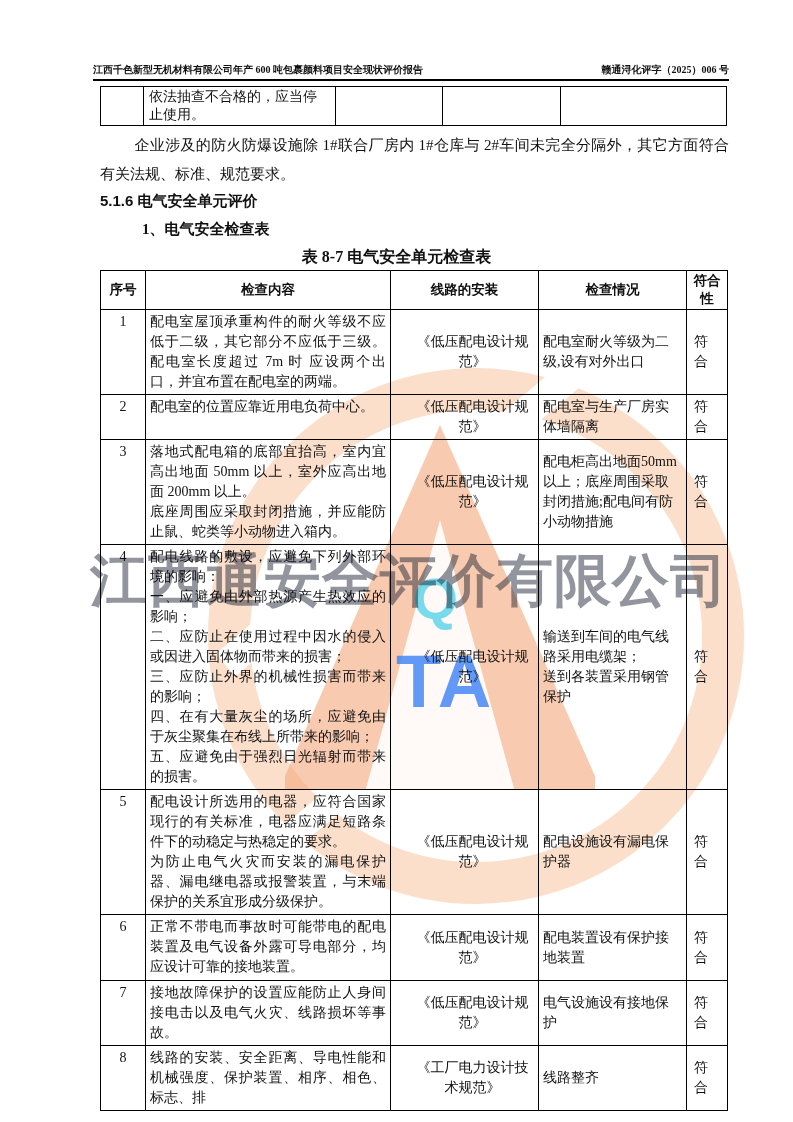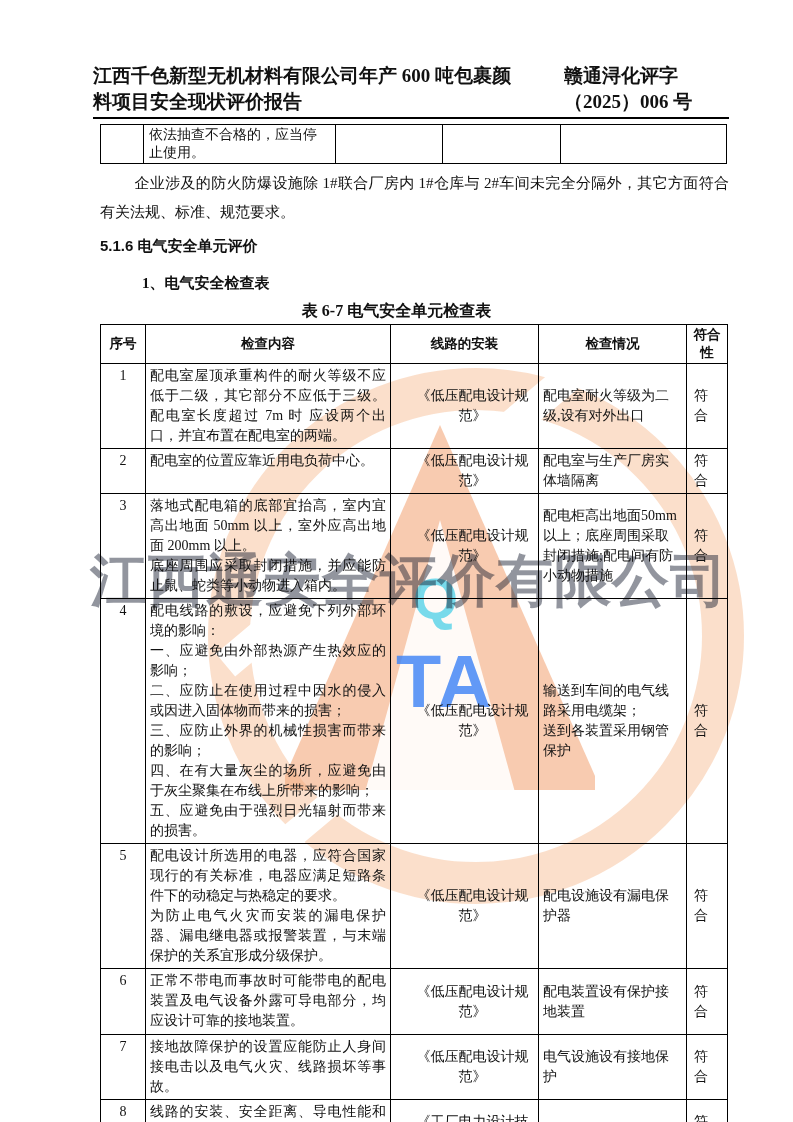--- a/index.html
+++ b/index.html
@@ -19,29 +19,29 @@
   .wm-q{position:absolute;left:413px;top:570px;font-family:"Liberation Sans",sans-serif;
         font-weight:bold;font-size:58px;color:#57d3e9;opacity:.8;line-height:1;}
   .wm-ta{position:absolute;left:396px;top:645px;font-family:"Liberation Sans",sans-serif;
          font-weight:bold;font-size:74px;color:#3b82f6;opacity:.8;line-height:1;letter-spacing:2px;}
   .wm-text{position:absolute;left:90px;top:543px;font-family:"Liberation Sans",sans-serif;
            font-size:57px;font-weight:600;color:#0f172a;opacity:.45;white-space:nowrap;letter-spacing:1px;}
   
   .content{position:relative;z-index:1;}
   .pg-header{display:flex;justify-content:space-between;align-items:flex-end;
              margin:0 64px 0 93px;padding-top:63px;padding-bottom:2px;border-bottom:2px solid #000;
-             font-size:19px;font-weight:bold;gap:44px;}
+             font-size:10px;font-weight:bold;gap:44px;}
   table{border-collapse:collapse;table-layout:fixed;}
   .carryover{margin:5px 16px 0 100px;width:627px;border:1.5px solid #000;}
   .carryover td{border:1px solid #000;height:28px;font-size:14px;padding:1px 5px;}
   .h-summary{margin:14px 0 0 142px;font-size:15px;font-weight:bold;}
   .para{margin:5px 64px 0 100px;font-size:15px;line-height:29px;text-indent:2.3em;text-align:justify;}
-  .h-section{margin:10px 0 0 100px;font-size:15px;font-weight:bold;
+  .h-section{margin:3px 0 0 100px;font-size:15px;font-weight:bold;
              font-family:"Liberation Sans","DejaVu Sans",sans-serif;}
-  .h-sub{margin:18px 0 0 142px;font-size:15px;font-weight:bold;}
+  .h-sub{margin:9px 0 0 142px;font-size:15px;font-weight:bold;}
   .tbl-title{margin:8px 0 2px 0;text-align:center;font-size:16px;font-weight:bold;}
   .checklist{margin:0 0 0 100px;width:627px;border:1.5px solid #000;font-size:14px;}
   .checklist th{border:1px solid #000;font-size:13.5px;font-weight:bold;height:26px;padding:1px 0;}
   .checklist td{border:1px solid #000;line-height:20px;padding:2px 4px;}
   .checklist col.c-no{width:45px;}
   .checklist col.c-content{width:245px;}
   .checklist col.c-basis{width:148px;}
   .checklist col.c-situation{width:148px;}
   .checklist col.c-conf{width:41px;}
   td.no{text-align:center;vertical-align:top;padding:2px 0;}
@@ -94,21 +94,21 @@
     </tbody>
       </table>
 
 
     <div class="para">企业涉及的防火防爆设施除 1#联合厂房内 1#仓库与 2#车间未完全分隔外，其它方面符合有关法规、标准、规范要求。</div>
 
     <div class="h-section">5.1.6 电气安全单元评价</div>
 
     <div class="h-sub">1、电气安全检查表</div>
 
-    <div class="tbl-title">表 6-7 电气安全单元检查表</div>
+    <div class="tbl-title">表 8-7 电气安全单元检查表</div>
 
     <table class="checklist">
       <colgroup>
         <col class="c-no">
           <col class="c-content">
           <col class="c-basis">
           <col class="c-situation">
           <col class="c-conf">
       </colgroup>
       <tbody>

